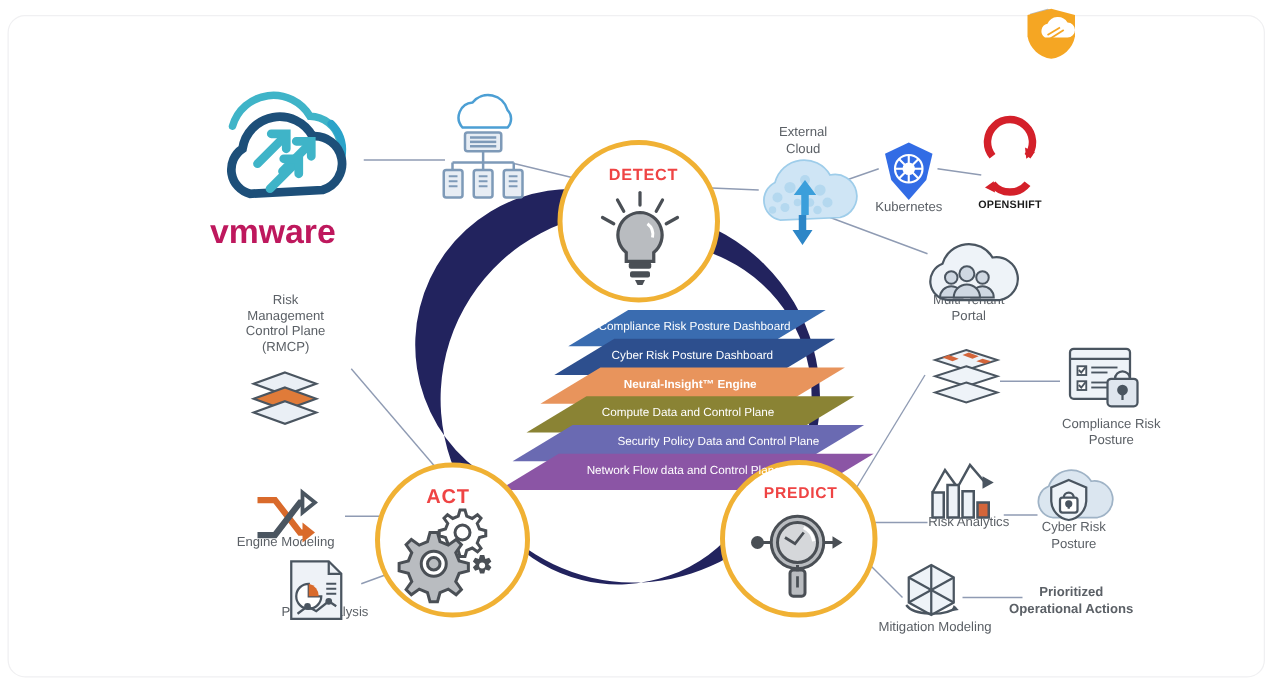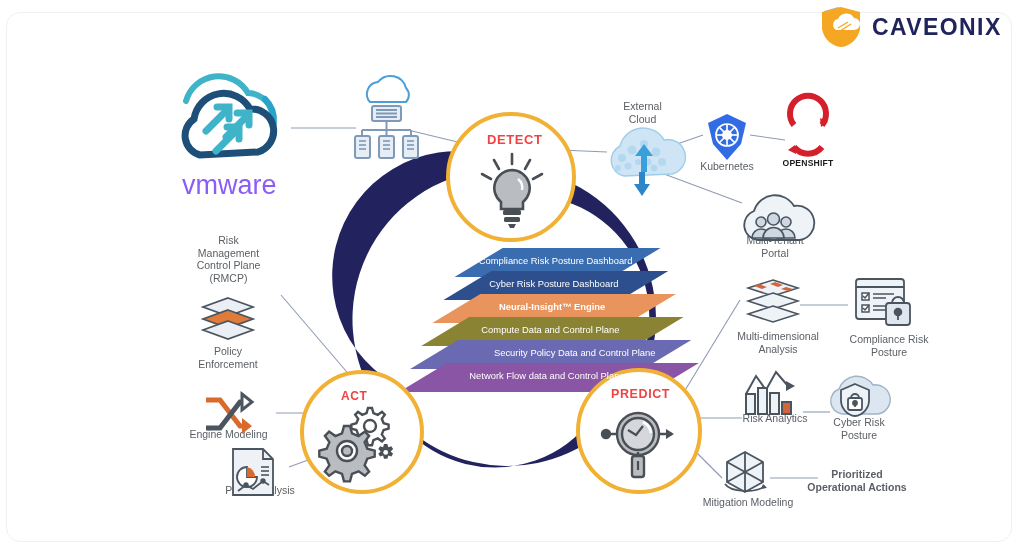--- a/index.html
+++ b/index.html
@@ -98,21 +98,21 @@
       <line x1="65" y1="22" x2="56" y2="27"></line>
     </g>
     <path d="M35 18 a18 18 0 0 0 -11 32 l0 7 l22 0 l0 -7 a18 18 0 0 0 -11 -32 z" fill="#b9bcc0" stroke="#4a4f55" stroke-width="2.6"></path>
     <path d="M41 27 a11 11 0 0 1 4 11" stroke="#ffffff" stroke-width="2.4" fill="none"></path>
     <rect x="26" y="58" width="18" height="5" rx="1.6" fill="#4a4f55"></rect>
     <rect x="27" y="65" width="16" height="5" rx="1.6" fill="#4a4f55"></rect>
     <path d="M31 72 l8 0 l-2 4 l-4 0 z" fill="#4a4f55"></path>
   </svg>
 
   <div class="node" style="left:300px;top:370px;width:124px;height:124px;"></div>
-  <div class="node-cap" style="left:341px;top:389px;font-size:12px;">ACT</div>
+  <div class="node-cap" style="left:341px;top:389px;font-size:16px;">ACT</div>
   <svg class="icn" style="left:322px;top:404px;" width="80" height="72" viewBox="0 0 80 72">
     <g fill="#b9bcc0" stroke="#4a4f55" stroke-width="2.4">
       <path d="M46 4 l4 0 l1.4 5 l4.4 1.8 l4.2-3 l2.8 2.8 l-3 4.2 l1.8 4.4 l5 1.4 l0 4 l-5 1.4
                l-1.8 4.4 l3 4.2 l-2.8 2.8 l-4.2-3 l-4.4 1.8 l-1.4 5 l-4 0 l-1.4-5 l-4.4-1.8
                l-4.2 3 l-2.8-2.8 l3-4.2 l-1.8-4.4 l-5-1.4 l0-4 l5-1.4 l1.8-4.4 l-3-4.2 l2.8-2.8
                l4.2 3 l4.4-1.8 z" fill="#ffffff"></path>
       <circle cx="48" cy="22" r="6" fill="#ffffff"></circle>
       <path d="M22 22 l6 0 l2 7.4 l6.6 2.7 l6.3-4.5 l4.2 4.2 l-4.5 6.3 l2.7 6.6 l7.4 2 l0 6
                l-7.4 2 l-2.7 6.6 l4.5 6.3 l-4.2 4.2 l-6.3-4.5 l-6.6 2.7 l-2 7.4 l-6 0 l-2-7.4
                l-6.6-2.7 l-6.3 4.5 l-4.2-4.2 l4.5-6.3 l-2.7-6.6 l-7.4-2 l0-6 l7.4-2 l2.7-6.6
@@ -154,21 +154,21 @@
         <path d="M36 66 l22 -22"></path>
           <path d="M47 42 l12 0 l0 12"></path>
         <path d="M56 72 l22 -22"></path>
           <path d="M67 48 l12 0 l0 12"></path>
         <path d="M46 86 l22 -22"></path>
           <path d="M57 62 l12 0 l0 12"></path>
       </g>
     </g>
   </svg>
   <div style="position:absolute;left:168px;top:170px;z-index:3;font-size:27px;color:#2b4a63;">
-    <span style="font-weight:normal;color:#8b5cf6;margin-left:14px;">vmware</span>
+    <span style="font-weight:bold;color:#be185d;">vmware</span>
   </div>
 
   <svg class="icn" style="left:350px;top:72px;" width="72" height="90" viewBox="0 0 72 90">
     <g fill="none" stroke="#7e9ab8" stroke-width="2">
       <path d="M20 30 a12 12 0 0 1 8 -20 a16 16 0 0 1 28 6 a10 10 0 0 1 0 14 z" stroke="#4c9fd4"></path>
       <rect x="22" y="34" width="29" height="15" rx="2" fill="#e7edf4"></rect>
       <line x1="26" y1="38" x2="47" y2="38"></line>
         <line x1="26" y1="41.5" x2="47" y2="41.5"></line>
       <line x1="26" y1="45" x2="47" y2="45"></line>
       <line x1="36.5" y1="49" x2="36.5" y2="58"></line>
@@ -200,24 +200,20 @@
 (RMCP)</span>
   </div>
   <svg class="icn" style="left:198px;top:296px;" width="60" height="46" viewBox="0 0 60 46">
     <g stroke="#4a5560" stroke-width="1.7">
       <path d="M30 2 l25 9 l-25 9 l-25 -9 z" fill="#eaeff5"></path>
       <path d="M30 14 l25 9 l-25 9 l-25 -9 z" fill="#e07b39"></path>
       <path d="M30 25 l25 9 l-25 9 l-25 -9 z" fill="#eaeff5"></path>
     </g>
   </svg>
 
-  <div class="lbl" style="left:178px;top:345px;width:100px;">
-    <span style="white-space:pre-line;">Policy
-Enforcement</span>
-  </div>
   <svg class="icn" style="left:200px;top:388px;" width="60" height="52" viewBox="0 0 60 52">
     <g fill="none" stroke-width="5" stroke-linejoin="miter">
       <path d="M6 12 l14 0 l20 26 l8 0" stroke="#d96a2b"></path>
       <path d="M42 30 l10 8 l-10 8 z" fill="#d96a2b" stroke="none"></path>
       <path d="M6 40 l14 0 l20 -26 l8 0" stroke="#4a5560"></path>
       <path d="M42 6 l10 8 l-10 8 z" fill="#ffffff" stroke="#4a5560" stroke-width="3"></path>
     </g>
   </svg>
 
   <div class="lbl" style="left:176px;top:428px;width:105px;">Engine Modeling</div>
@@ -312,24 +308,20 @@
   <svg class="icn" style="left:744px;top:278px;" width="58" height="48" viewBox="0 0 58 48">
     <g stroke="#4a5560" stroke-width="1.5">
       <path d="M29 2 l25 8 l-25 8 l-25 -8 z" fill="#eef3f8"></path>
       <path d="M15 6 l8 3 l-5 2 l-8 -3z" fill="#d4653a" stroke="none"></path>
       <path d="M31 4 l8 3 l-5 2 l-8 -3z" fill="#d4653a" stroke="none"></path>
       <path d="M42 9 l7 2 l-5 2 l-7 -2z" fill="#d4653a" stroke="none"></path>
       <path d="M29 15 l25 8 l-25 8 l-25 -8 z" fill="#eef3f8"></path>
       <path d="M29 28 l25 8 l-25 8 l-25 -8 z" fill="#eef3f8"></path>
     </g>
   </svg>
-  <div class="lbl" style="left:722px;top:330px;width:112px;">
-    <span style="white-space:pre-line;">Multi-dimensional
-Analysis</span>
-  </div>
 
   <svg class="icn" style="left:852px;top:275px;" width="62" height="54" viewBox="0 0 62 54">
     <g stroke="#4a5560" stroke-width="1.8">
       <rect x="4" y="4" width="48" height="40" rx="3" fill="#eef3f8"></rect>
       <line x1="4" y1="12" x2="52" y2="12"></line>
       <g stroke-width="1.5">
         <rect x="10" y="18" width="7" height="7" fill="#ffffff"></rect>
         <path d="M11 21 l2 2 l4 -5" fill="none"></path>
         <line x1="21" y1="19" x2="42" y2="19"></line>
           <line x1="21" y1="23" x2="34" y2="23"></line>
@@ -395,14 +387,13 @@
 
   <svg id="logo" style="left:818px;top:6px;" width="46" height="42" viewBox="0 0 46 42">
     <path d="M6 5 l14 -4 l4 1.4 l-10 3 l0 16 a18 18 0 0 0 7 13 l-3 2 a20 20 0 0 1 -12 -17 z" fill="#b9bcc0"></path>
     <path d="M23 1 l19 5 l0 17 a22 22 0 0 1 -19 18 a22 22 0 0 1 -19 -18 l0 -17 z" fill="#f5a623"></path>
     <path d="M18 24 a6 6 0 0 1 2 -11 a9 9 0 0 1 16 -1 a5.5 5.5 0 0 1 0 12 z" fill="#ffffff"></path>
     <g stroke="#f5a623" stroke-width="1.4">
       <line x1="20" y1="22" x2="30" y2="16"></line>
         <line x1="22" y1="25" x2="33" y2="18"></line>
     </g>
   </svg>
-  <div class="brand" style="left:872px;top:14px;">CAVEONIX</div>
 </div>
 
 </body></html>

